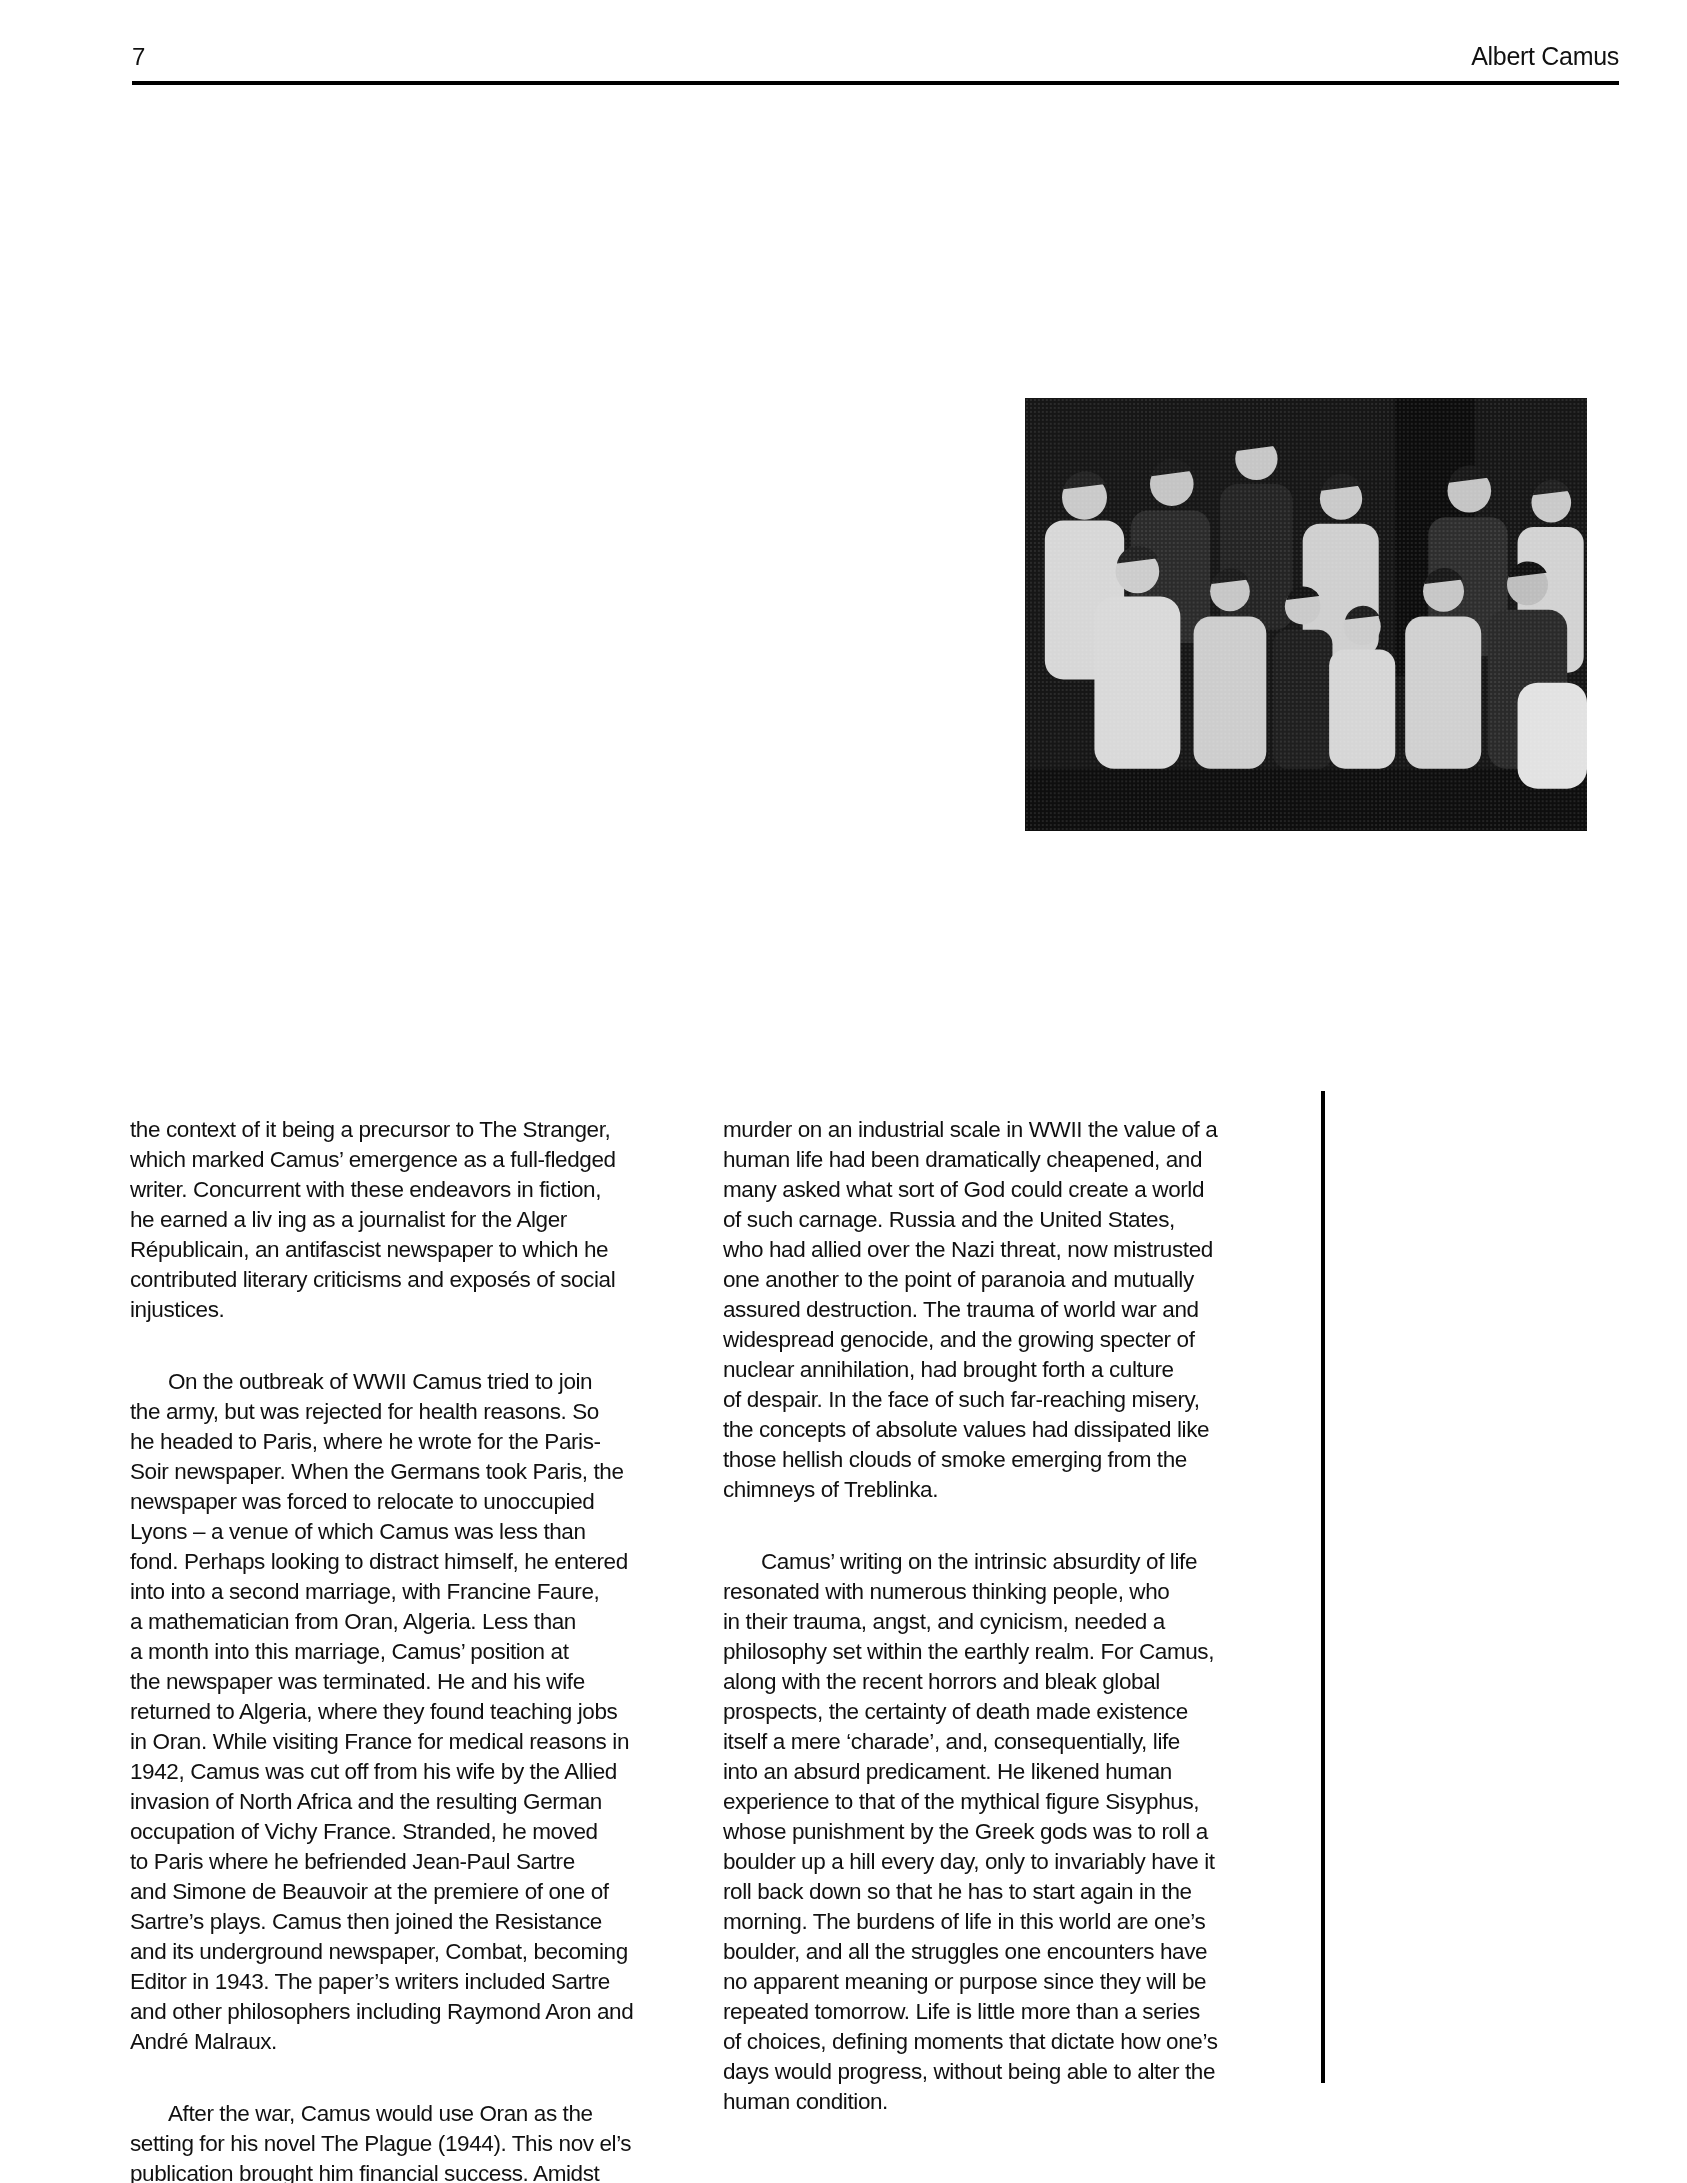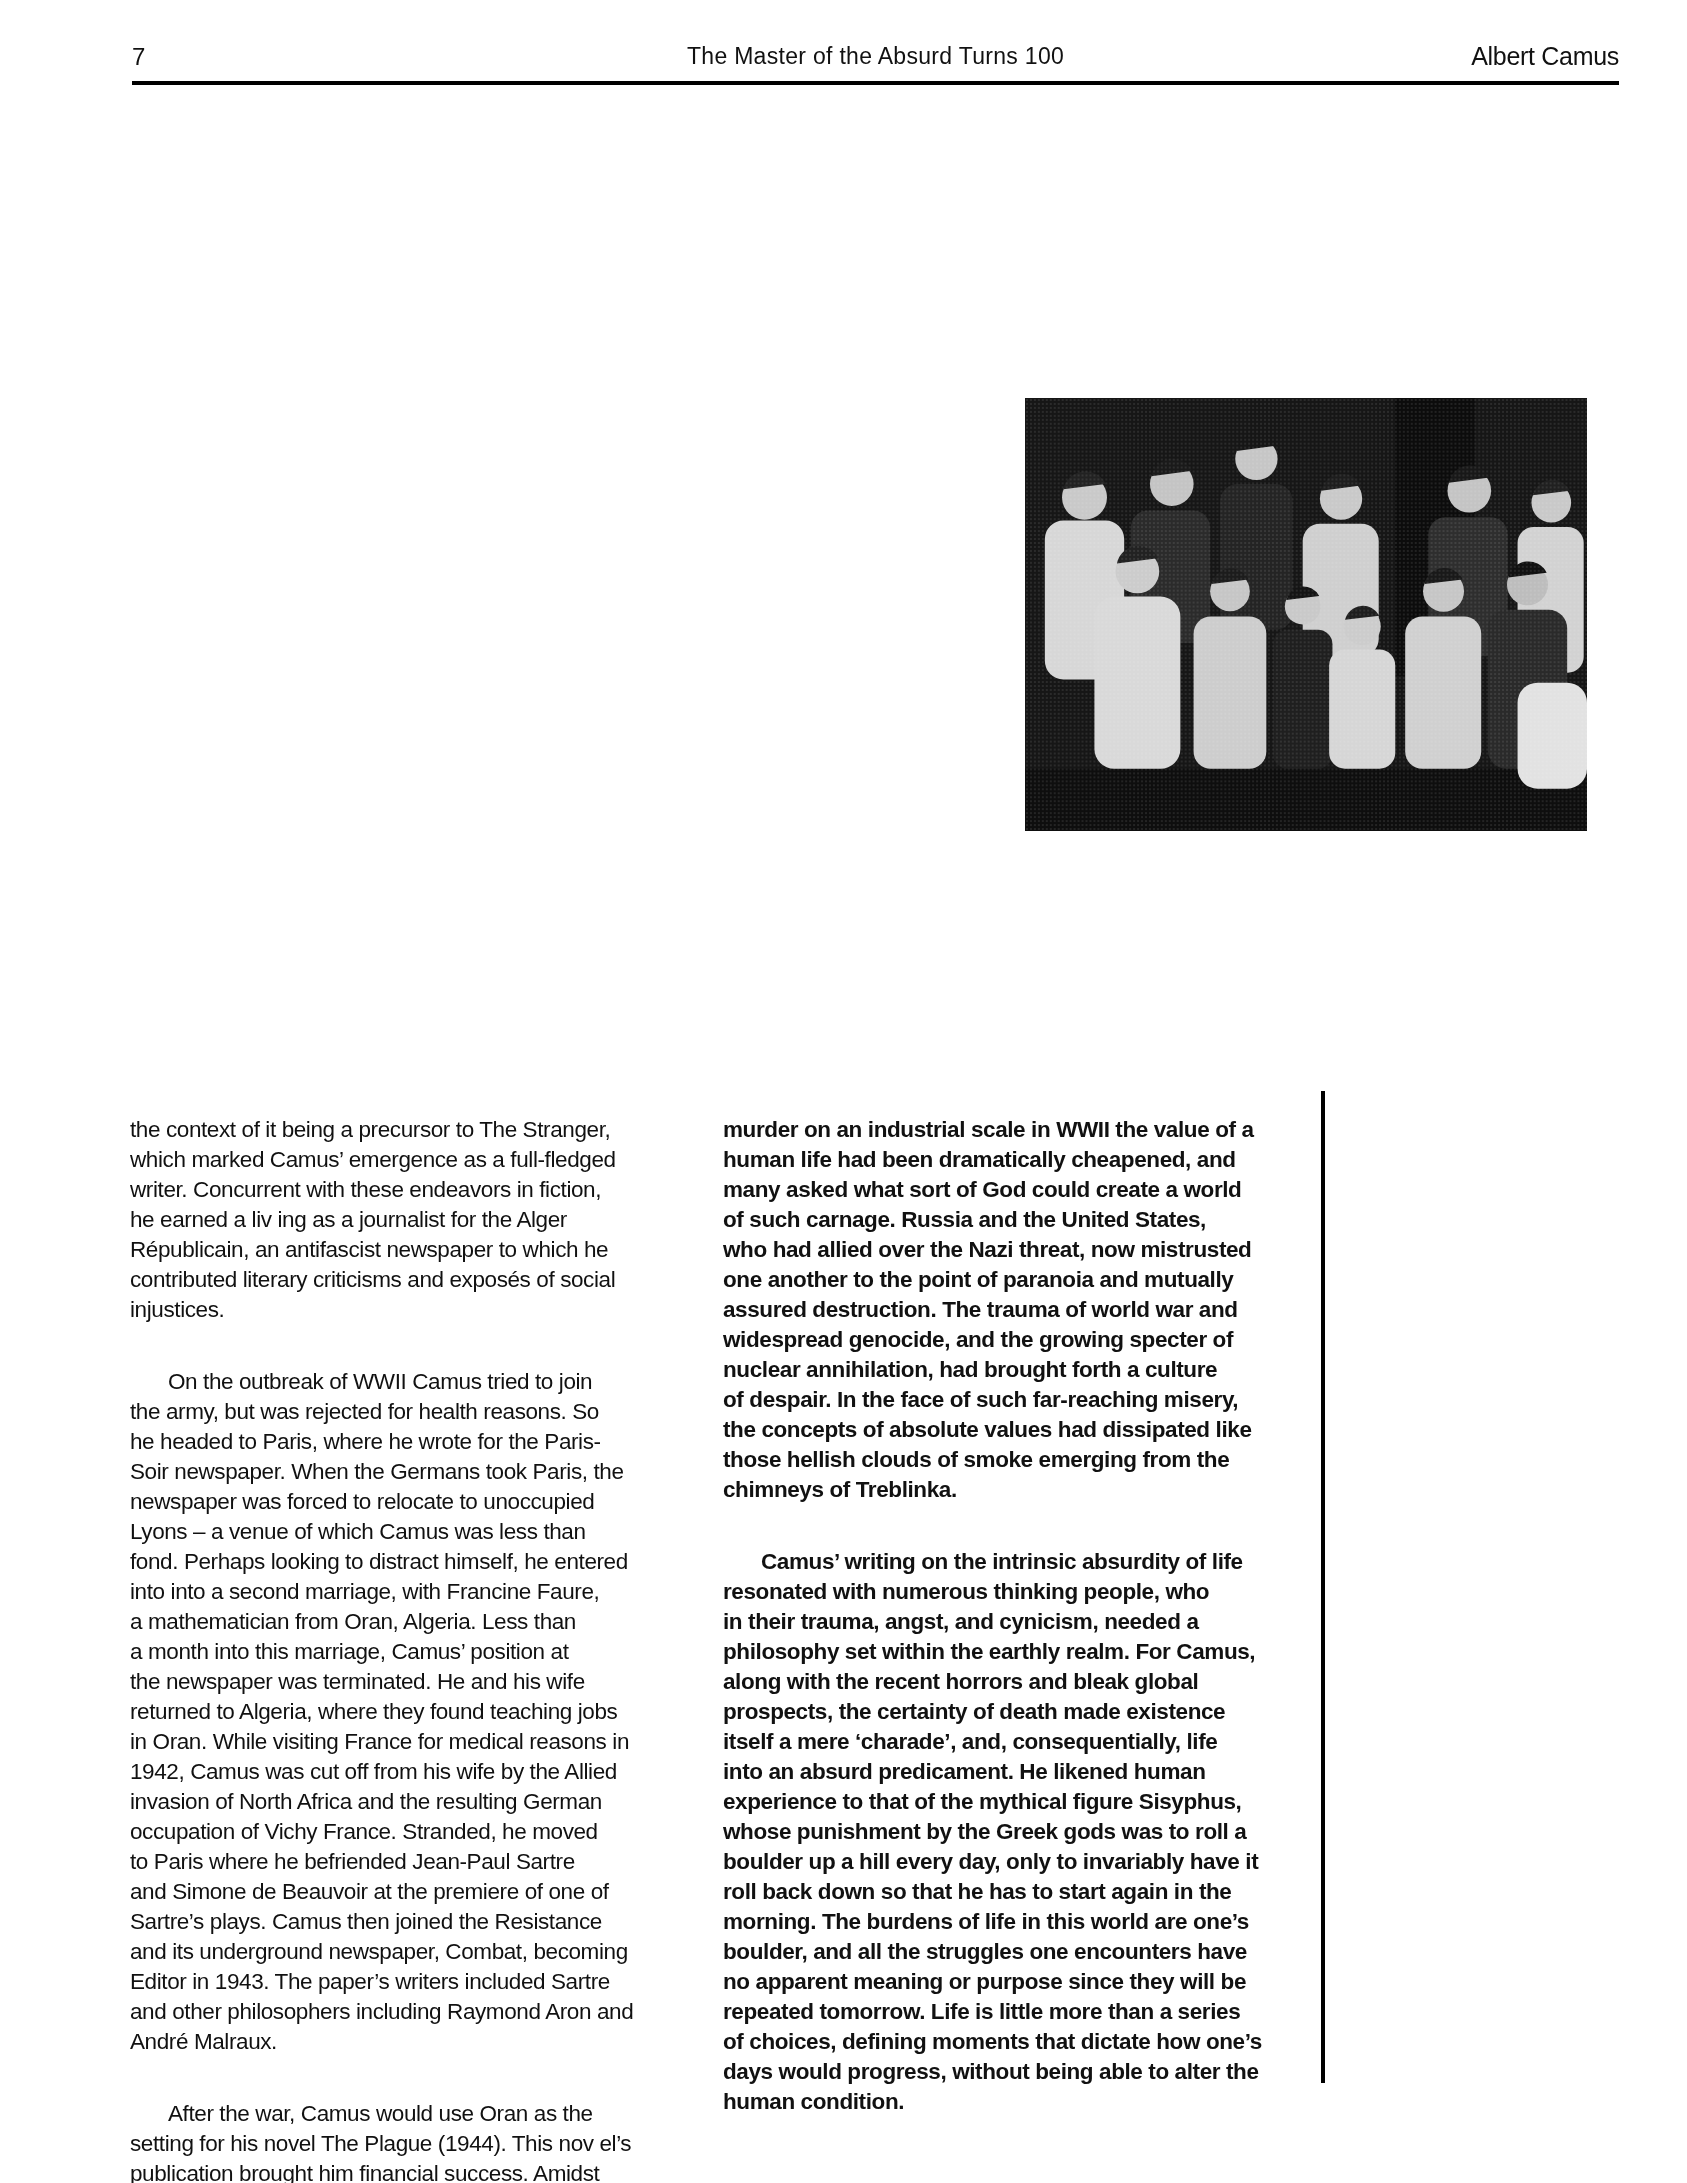--- a/index.html
+++ b/index.html
@@ -37,36 +37,35 @@
     background:#141414;
   }
   .photo svg{display:block;width:100%;height:100%;}
   
   .column{
     position:absolute;top:1085px;width:553px;
     font-size:22.5px;line-height:30px;letter-spacing:-0.4px;
     white-space:pre-line;
   }
   .column-left{left:130px;}
-  .column-right{left:723px;font-weight:bold;}
+  .column-right{left:723px;}
   .column p{margin:0;padding:0;}
   .column p.indent{text-indent:38px;margin-top:12px;}
   .column-divider-rule{
     position:absolute;left:1321px;top:1091px;width:4px;height:992px;
     background:#000;
   }
 </style>
 </head>
 <body>
 
 <div class="page">
 
   <div class="header">
     <span class="page-number">7</span>
-    <span class="running-title">The Master of the Absurd Turns 100</span>
     <span class="running-author">Albert Camus</span>
   </div>
 
   <div class="header-rule"></div>
 
   <div class="photo">
 
     <svg viewBox="0 0 850 654" preserveAspectRatio="none">
       <defs>
         <pattern id="halftone" width="6" height="6" patternUnits="userSpaceOnUse">

